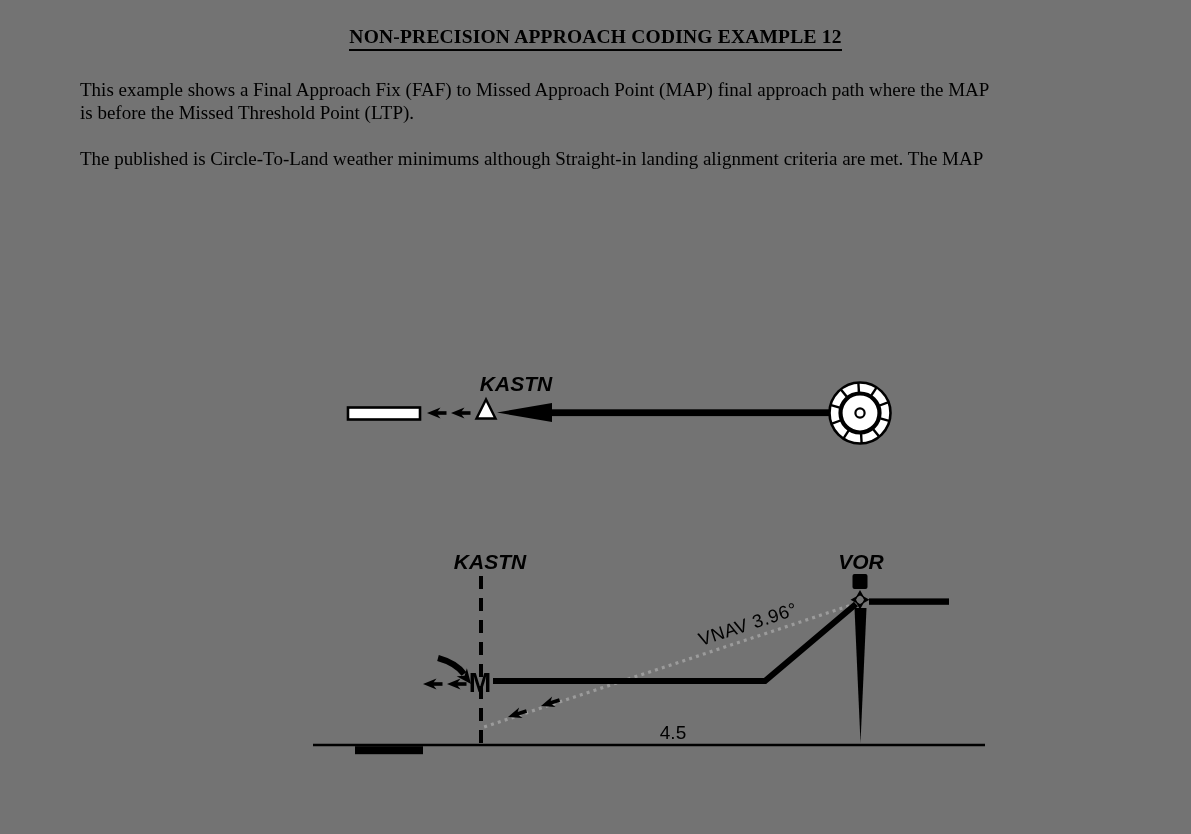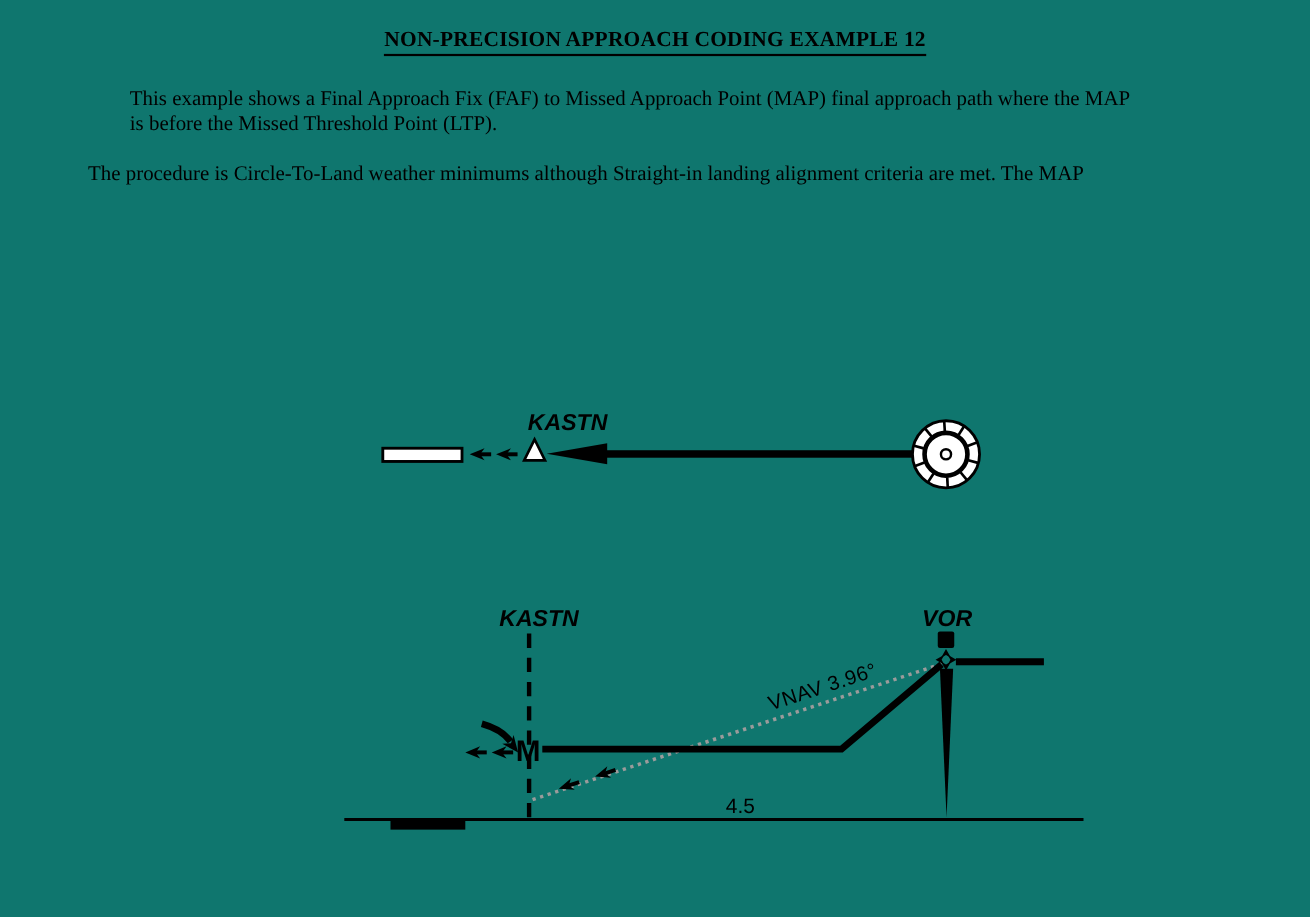--- a/index.html
+++ b/index.html
@@ -1,23 +1,23 @@
 <!DOCTYPE html>
 <html><head>
 <meta charset="utf-8">
 <style>
   html,body{margin:0;padding:0;background:#ffffff;}
-  #page{position:relative;width:1191px;height:834px;background:#0f766e;overflow:hidden;
+  #page{position:relative;width:1191px;height:834px;background:#737373;overflow:hidden;
         font-family:"Liberation Serif", serif;color:#000;}
   .title-wrap{position:absolute;top:26px;left:0;width:1191px;text-align:center;}
   .title{display:inline-block;font-size:19.5px;font-weight:bold;letter-spacing:.2px;
          border-bottom:2px solid #000;padding-bottom:1px;}
   .para{position:absolute;left:80px;width:1048px;font-size:19px;line-height:23.4px;}
   .para div{white-space:nowrap;}
-  #para1{top:78px;margin-left:38px;}
+  #para1{top:78px;}
   #para2{top:147px;}
   svg text{fill:#000;}
   .fixlabel{font-family:"Liberation Sans", sans-serif;font-weight:bold;font-style:italic;
             font-size:21px;}
   .maplabel{font-family:"Liberation Sans", sans-serif;font-weight:bold;font-size:27px;}
   .vnavlabel{font-family:"Liberation Sans", sans-serif;font-size:18.5px;letter-spacing:.5px;}
   .distlabel{font-family:"Liberation Sans", sans-serif;font-size:19px;}
 </style>
 </head>
 <body>
@@ -27,21 +27,21 @@
   <div class="title-wrap">
     <span class="title">NON-PRECISION APPROACH CODING EXAMPLE 12</span>
   </div>
 
   <div class="para" id="para1">
     <div>This example shows a Final Approach Fix (FAF) to Missed Approach Point (MAP) final approach path where the MAP</div>
     <div>is before the Missed Threshold Point (LTP).</div>
   </div>
 
   <div class="para" id="para2">
-    <div>The procedure is Circle-To-Land weather minimums although Straight-in landing alignment criteria are met. The MAP</div>
+    <div>The published is Circle-To-Land weather minimums although Straight-in landing alignment criteria are met. The MAP</div>
   </div>
 
   <svg width="1191" height="834" viewBox="0 0 1191 834" style="position:absolute;left:0;top:0;">
     <defs>
 
       <g id="arrow-left">
         <path d="M0 0 L13.5 -5.5 L9.5 0 L13.5 5.5 Z" fill="#000"></path>
         <rect x="9" y="-1.8" width="10.5" height="3.6" fill="#000"></rect>
       </g>
     </defs>

